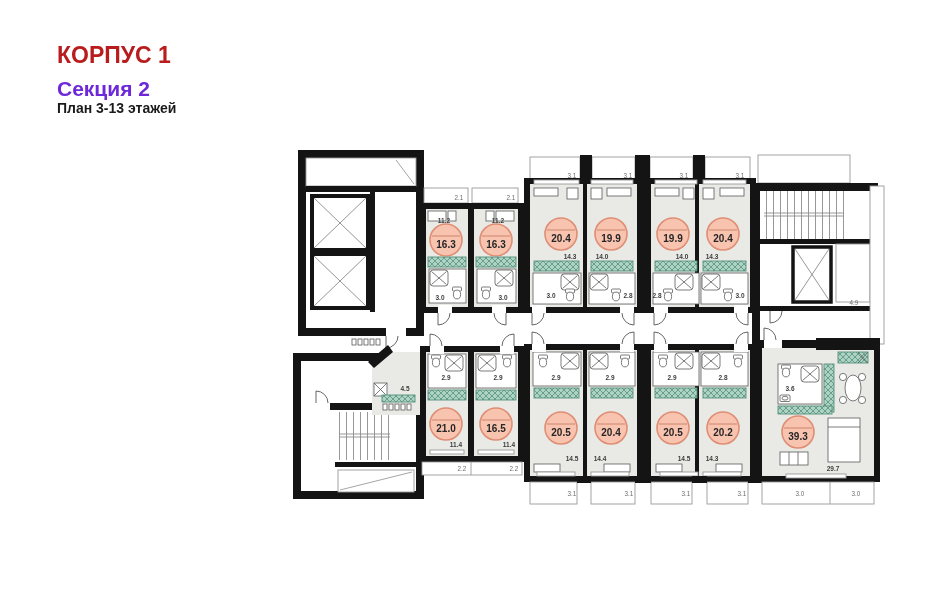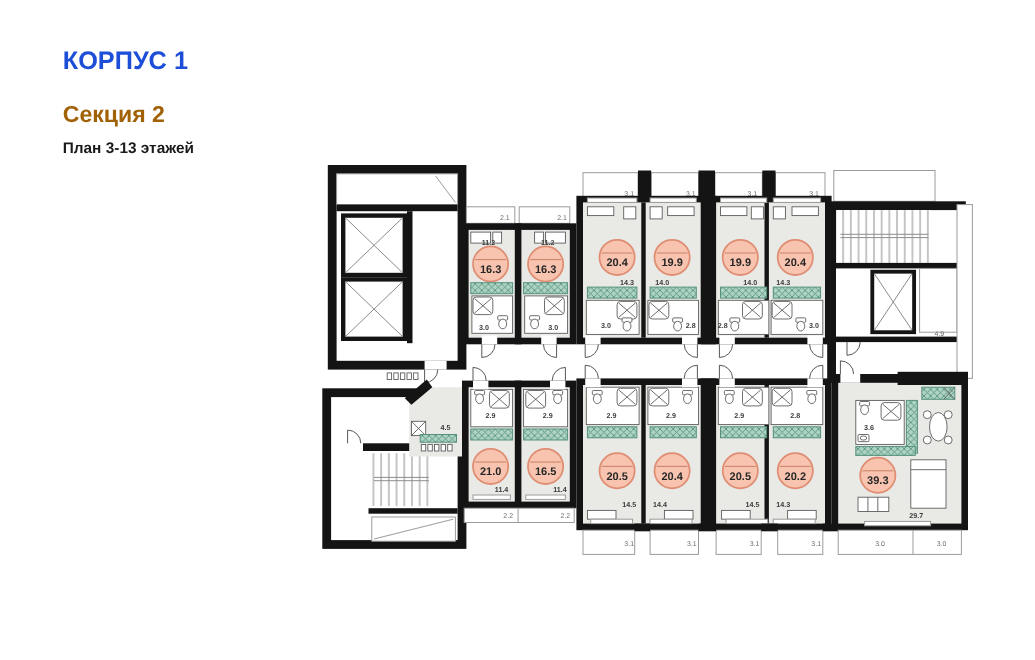--- a/index.html
+++ b/index.html
@@ -1,20 +1,20 @@
 <!DOCTYPE html>
 <html><head>
 <meta charset="utf-8">
 <style>
   html,body{margin:0;padding:0;background:#fff;}
   .stage{position:relative;width:941px;height:600px;background:#fff;overflow:hidden;
          font-family:"Liberation Sans",sans-serif;}
   .hdr{position:absolute;left:57px;top:44px;}
-  .t1{font-size:23px;font-weight:700;color:#1d4ed8;line-height:1.0;margin-bottom:27px;}
-  .t2{font-size:21px;font-weight:700;color:#a16207;line-height:1.0;margin-bottom:12px;}
+  .t1{font-size:23px;font-weight:700;color:#b91c1c;line-height:1.0;margin-bottom:11px;}
+  .t2{font-size:21px;font-weight:700;color:#6d28d9;line-height:1.0;margin-bottom:2px;}
   .t3{font-size:14px;font-weight:700;color:#1a1a1a;line-height:1.0;}
   svg{position:absolute;left:0;top:0;}
   .wall{fill:#141414;}
   .room{fill:#e9e9e6;}
   .wht{fill:#ffffff;}
   .thin{fill:none;stroke:#9a9a9a;stroke-width:0.9;}
   .thinw{fill:#fff;stroke:#9a9a9a;stroke-width:0.9;}
   .fix{fill:#fff;stroke:#5a5a5a;stroke-width:0.8;}
   .fxl{stroke:#5a5a5a;stroke-width:0.8;fill:none;}
   .shaftx{stroke:#8a8a8a;stroke-width:0.9;}

